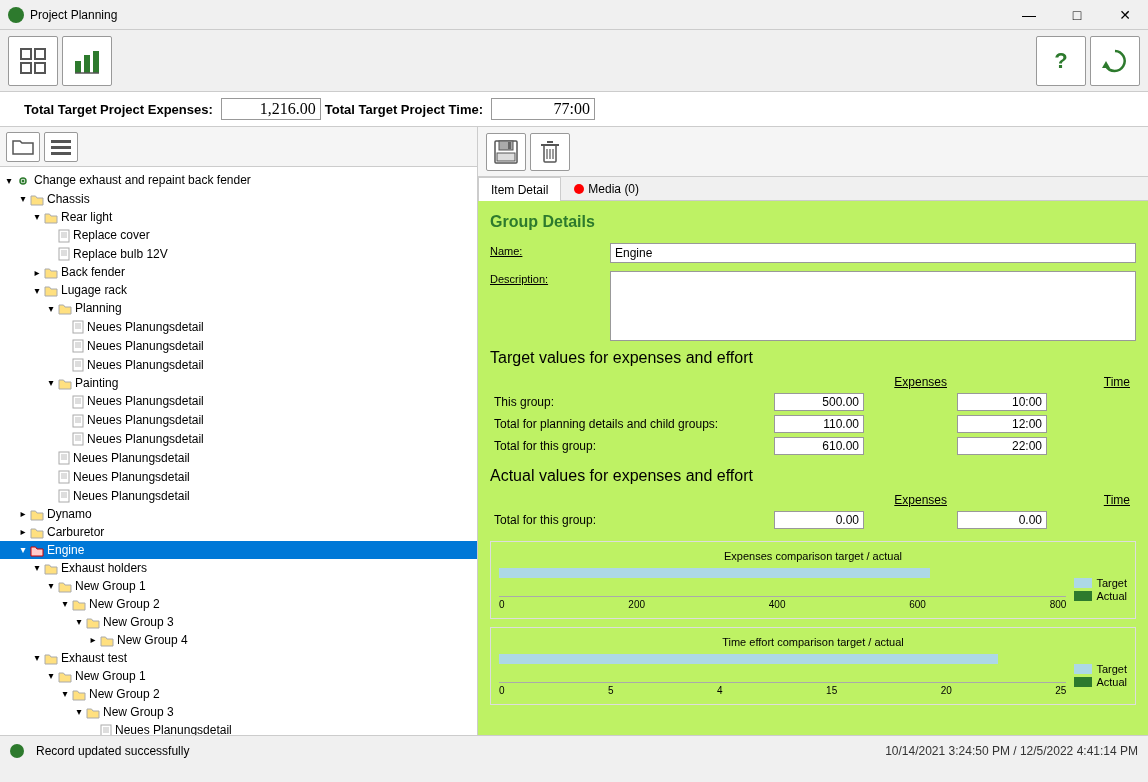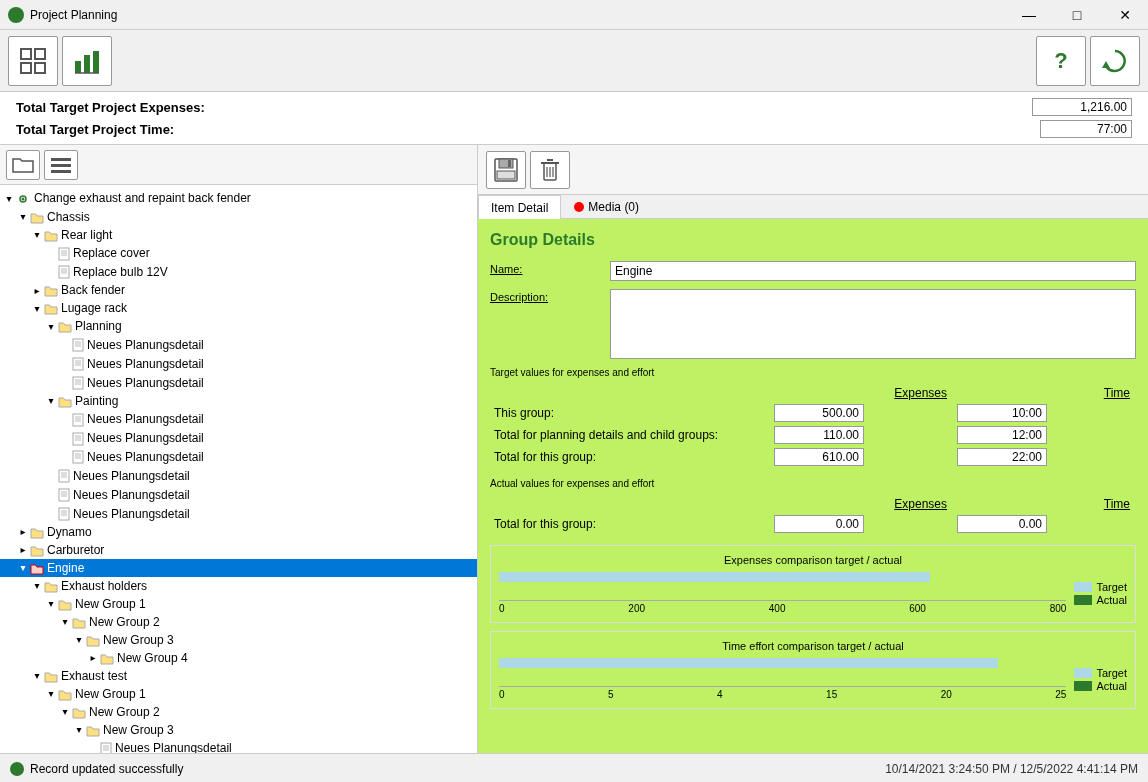--- a/index.html
+++ b/index.html
@@ -12,24 +12,24 @@
     .titlebar-controls { display: flex; gap: 2px; position: absolute; right: 0; top: 0; height: 30px; }
     .titlebar-btn { width: 46px; height: 30px; border: none; background: transparent; cursor: pointer; font-size: 14px; display: flex; align-items: center; justify-content: center; }
 
     
     .toolbar { background: #f0f0f0; height: 62px; display: flex; align-items: center; padding: 4px 8px; gap: 4px; border-bottom: 1px solid #ccc; }
     .toolbar-btn { width: 50px; height: 50px; border: 1px solid #999; background: white; cursor: pointer; display: flex; align-items: center; justify-content: center; font-size: 20px; border-radius: 2px; }
     .toolbar-spacer { flex: 1; }
     .toolbar-right { display: flex; gap: 4px; }
 
     
-    .summary-bar { background: white; border-bottom: 1px solid #ccc; padding: 6px 16px; display: flex; flex-direction: column; gap: 4px; }
+    .summary-bar { background: white; border-bottom: 1px solid #ccc; padding: 6px 24px; display: flex; flex-direction: row; gap: 4px; }
     .summary-row { display: flex; align-items: center; gap: 8px; }
     .summary-label { font-weight: bold; font-size: 13px; flex: 1; }
-    .summary-value { border: 1px solid #999; background: white; width: 80px; text-align: right; padding: 1px 4px; font-size: 12px; }
+    .summary-value { border: 1px solid #999; background: white; width: 80px; text-align: right; padding: 1px 4px; font-size: 16px; font-family: Liberation Serif, serif; }
 
     
     .main-area { display: flex; height: calc(782px - 30px - 62px - 52px - 30px); }
 
     
     .left-panel { width: 478px; border-right: 1px solid #ccc; background: white; display: flex; flex-direction: column; }
     .left-toolbar { height: 40px; display: flex; align-items: center; padding: 4px 6px; gap: 4px; border-bottom: 1px solid #ccc; background: #f5f5f5; }
     .left-toolbar-btn { width: 34px; height: 30px; border: 1px solid #999; background: white; cursor: pointer; display: flex; align-items: center; justify-content: center; font-size: 16px; border-radius: 2px; }
     
     .tree-area { flex: 1; overflow-y: auto; overflow-x: auto; padding: 4px 0; }
@@ -51,42 +51,42 @@
     .tab-dot { width: 10px; height: 10px; border-radius: 50%; background: red; }
 
     .detail-area { flex: 1; overflow-y: auto; padding: 12px; }
     .group-title { color: #2d7a2d; font-size: 16px; font-weight: bold; margin-bottom: 12px; }
     
     .form-row { display: flex; align-items: flex-start; margin-bottom: 8px; }
     .form-label { width: 120px; text-decoration: underline; font-size: 11px; padding-top: 2px; }
     .form-input { flex: 1; border: 1px solid #999; padding: 2px 4px; font-size: 12px; }
     .form-textarea { flex: 1; border: 1px solid #999; height: 70px; padding: 2px 4px; font-size: 12px; resize: none; }
 
-    .section-title { font-size: 10px; margin: 0 0 6px 0; }
+    .section-title { font-size: 16px; margin: 0 0 6px 0; }
     
     .values-table { width: 100%; border-collapse: collapse; margin-bottom: 10px; }
     .values-table th { text-align: right; font-size: 12px; font-weight: normal; text-decoration: underline; padding: 2px 6px; }
     .values-table td { font-size: 12px; padding: 2px 4px; }
     .values-table td:first-child { width: 280px; }
     .value-input { border: 1px solid #999; text-align: right; padding: 1px 4px; width: 90px; font-size: 12px; }
 
     .chart-section { margin-top: 8px; border: 1px solid #ddd; padding: 8px; margin-bottom: 8px; }
     .chart-title { text-align: center; font-size: 11px; margin-bottom: 6px; }
     .chart-area { display: flex; align-items: center; gap: 8px; }
     .chart-inner { flex: 1; }
     .chart-bar-row { margin-bottom: 4px; }
     .chart-bar { height: 10px; }
     .chart-legend { display: flex; flex-direction: column; gap: 1px; font-size: 11px; }
     .legend-item { display: flex; align-items: center; gap: 4px; }
     .legend-color { width: 18px; height: 10px; }
     .chart-axis { display: flex; justify-content: space-between; font-size: 10px; padding-top: 2px; }
     .chart-axis-line { border-top: 1px solid #aaa; margin-top: 2px; }
 
     
-    .status-bar { height: 30px; background: #f0f0f0; border-top: 1px solid #ccc; display: flex; align-items: center; padding: 0 10px; gap: 6px; }
+    .status-bar { height: 30px; background: #f0f0f0; border-top: 1px solid #ccc; display: flex; align-items: center; padding: 0 10px; gap: 12px; }
     .status-icon { width: 14px; height: 14px; background: #2d7a2d; border-radius: 50%; flex-shrink: 0; }
     .status-text { font-size: 12px; flex: 1; }
     .status-datetime { font-size: 12px; color: #333; }
 
     
     ::-webkit-scrollbar { width: 12px; }
     ::-webkit-scrollbar-track { background: #f0f0f0; }
     ::-webkit-scrollbar-thumb { background: #bbb; border: 2px solid #f0f0f0; }
   </style>
 </head>
@@ -133,21 +133,21 @@
   </div>
 </div>
 
 <div class="summary-bar">
   <div class="summary-row">
     <span class="summary-label">Total Target Project Expenses:</span>
     <input class="summary-value" type="text" value="1,216.00" style="width: 100px;">
   </div>
   <div class="summary-row">
     <span class="summary-label">Total Target Project Time:</span>
-    <input class="summary-value" type="text" value="77:00" style="width: 92px;">
+    <input class="summary-value" type="text" value="77:00" style="width: 104px;">
   </div>
 </div>
 
 <div class="main-area">
 
   <div class="left-panel">
     <div class="left-toolbar">
       <button class="left-toolbar-btn">
         <svg width="22" height="18" viewBox="0 0 22 18">
           <path d="M1 3 L1 16 L21 16 L21 5 L10 5 L8 3 Z" fill="none" stroke="#555" stroke-width="1.5"></path>

